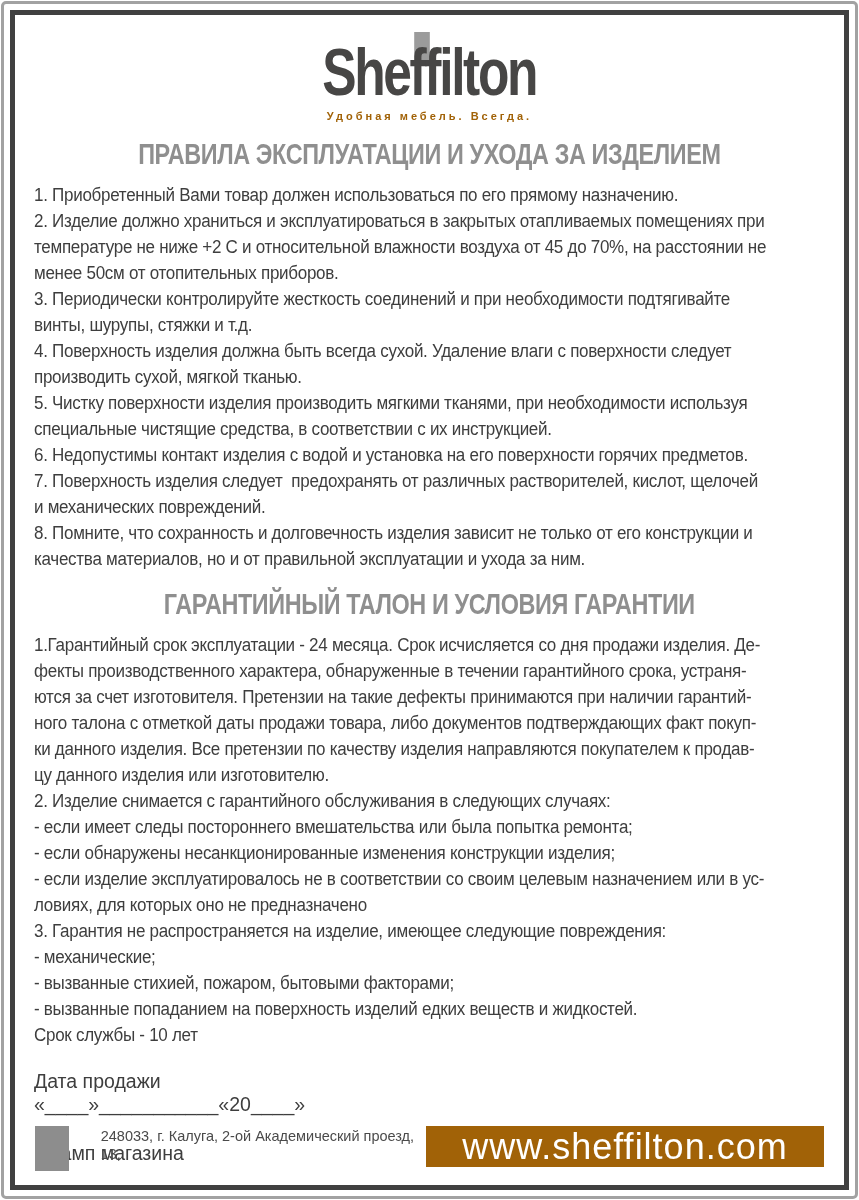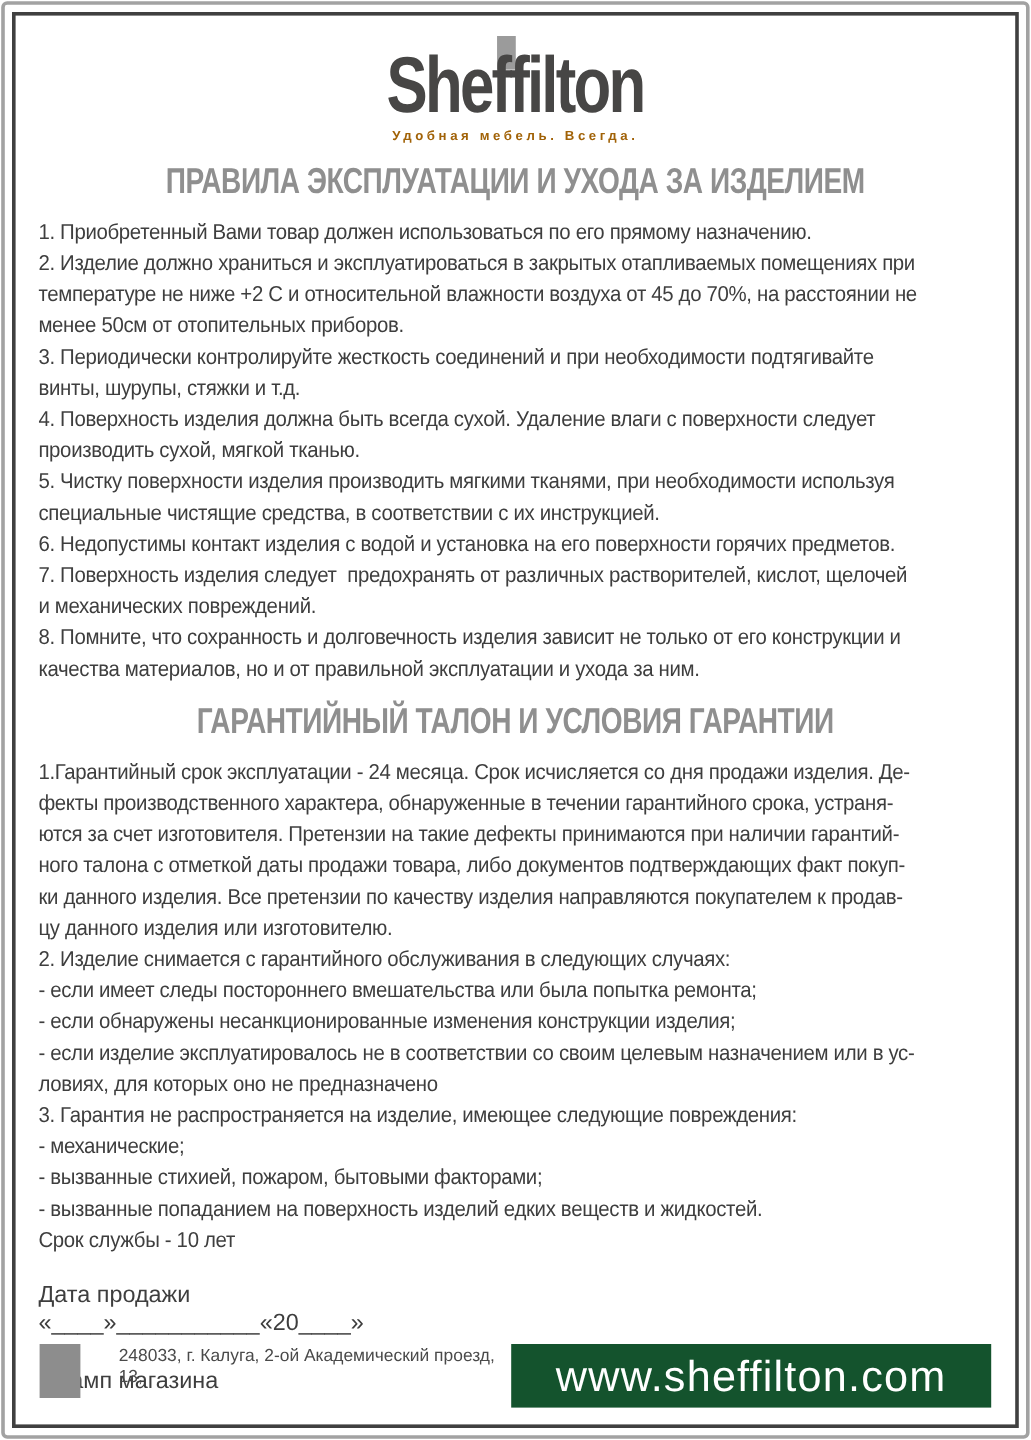--- a/index.html
+++ b/index.html
@@ -17,21 +17,21 @@
   .page {
     position: absolute;
     inset: 1px;
     border: 3px solid #a2a2a2;
     border-radius: 5px;
     background: #ffffff;
   }
   .inner {
     position: absolute;
     inset: 6px;
-    border: 3px solid #404040;
+    border: 5px solid #404040;
   }
   .content {
     position: absolute;
     inset: 1px;
     padding: 14px 18px 0 18px;
   }
 
   
   .brand {
     text-align: center;
@@ -134,22 +134,22 @@
     background: #8d8d8d;
   }
   .address {
     font-size: 14.5px;
     line-height: 18px;
     color: #4a4a4a;
     padding-top: 1px;
   }
   .website-band {
     width: 412px;
-    height: 53px;
-    background: #14532d;
+    height: 41px;
+    background: #a16207;
     color: #ffffff;
     display: flex;
     align-items: center;
     justify-content: center;
     font-size: 36px;
     letter-spacing: 1px;
   }
 </style>
 </head>
 <body>

